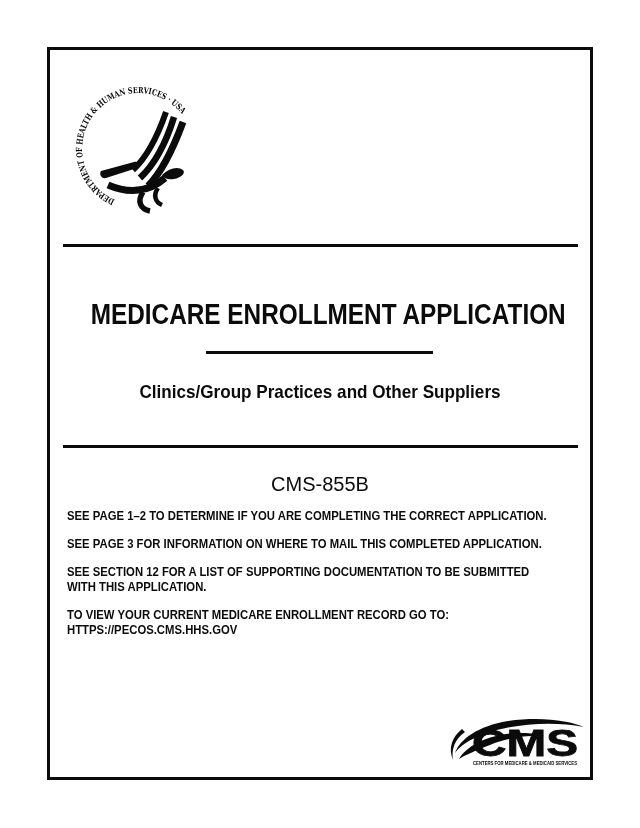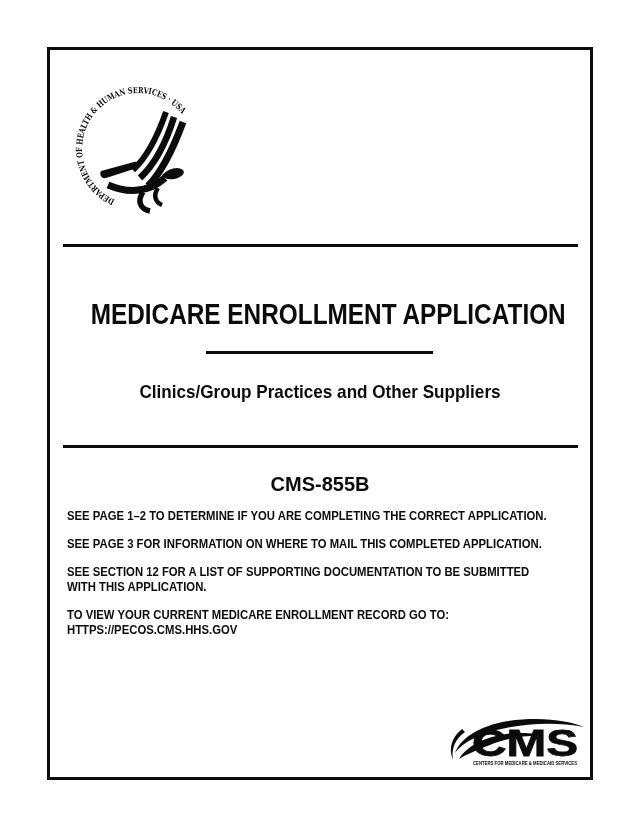--- a/index.html
+++ b/index.html
@@ -21,21 +21,21 @@
     font-size:29px;font-weight:bold;line-height:1;letter-spacing:0px;
     transform:scaleX(0.84);transform-origin:center top;white-space:pre;
   }
   .doc-subtitle{
     position:absolute;left:47px;top:382px;width:546px;text-align:center;
     font-size:19px;font-weight:bold;line-height:1;
     transform:scaleX(0.9);transform-origin:center top;white-space:pre;
   }
   .form-number{
     position:absolute;left:47px;top:474px;width:546px;text-align:center;
-    font-size:20px;font-weight:bold;line-height:1;
+    font-size:20px;font-weight:normal;line-height:1;
   }
   .notices{
     position:absolute;left:67px;top:508px;width:600px;
     transform:scaleX(0.87);transform-origin:left top;
   }
   .notice{
     margin:0 0 13px 0;font-size:13px;font-weight:bold;line-height:15px;
     white-space:pre-line;
   }
   .cms-logo{position:absolute;left:446px;top:717px;width:142px;height:52px;}

